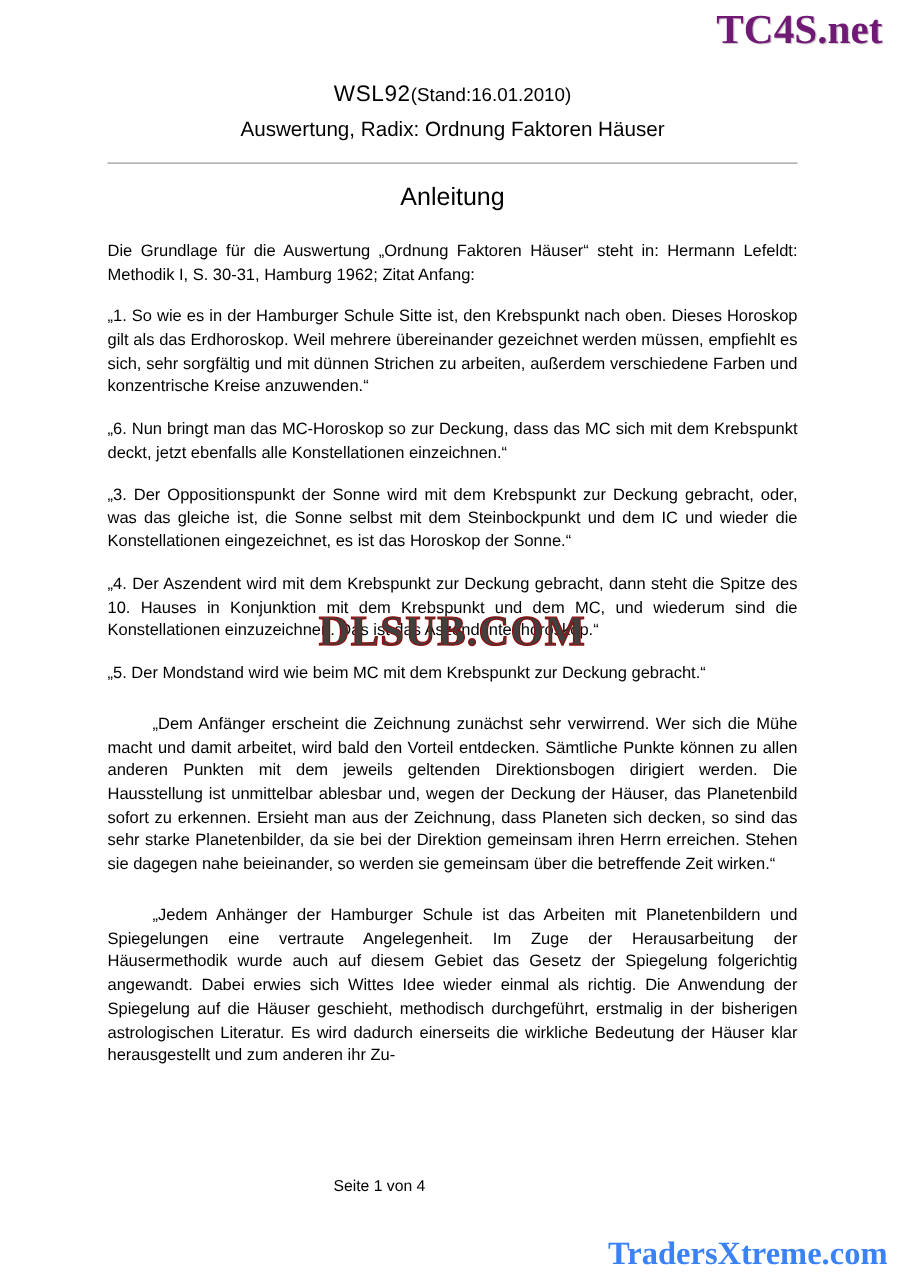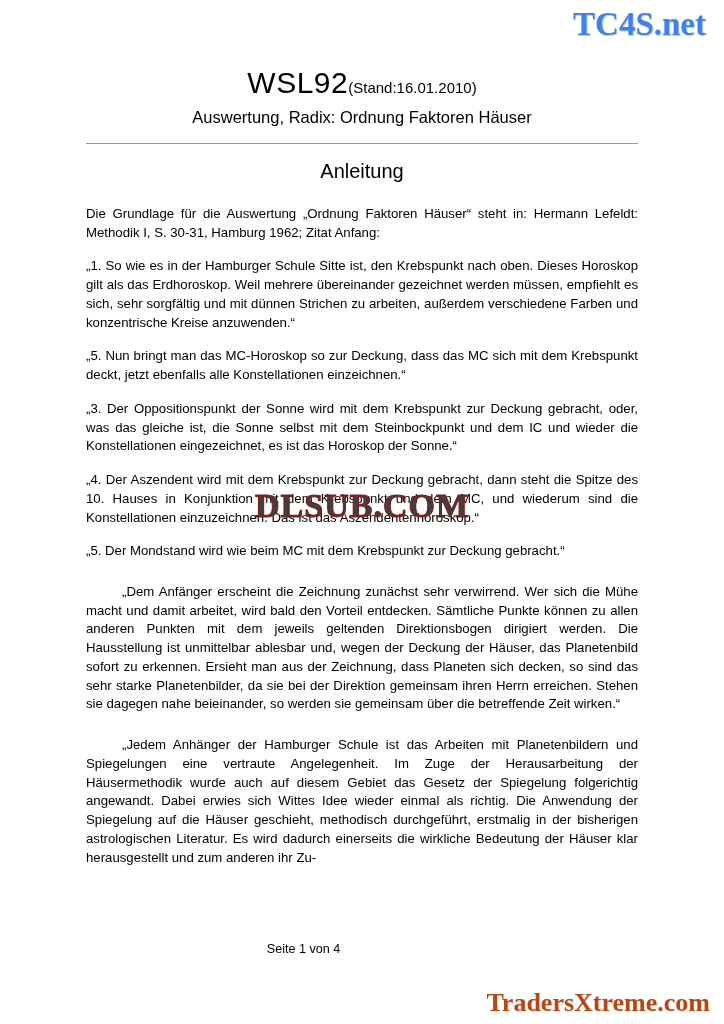--- a/index.html
+++ b/index.html
@@ -24,33 +24,33 @@
   }
 
   
   .wm-top {
     position: absolute;
     right: 18px;
     top: 6px;
     font-family: "Liberation Serif", serif;
     font-size: 33px;
     font-weight: bold;
-    color: #3b82f6;
+    color: #701a75;
     letter-spacing: 0px;
     text-shadow: 1px 1px 0 #cfcfcf;
     white-space: nowrap;
   }
   .wm-bottom {
     position: absolute;
     right: 14px;
     bottom: 6px;
     font-family: "Liberation Serif", serif;
     font-size: 26px;
     font-weight: bold;
-    color: #c2410c;
+    color: #3b82f6;
     white-space: nowrap;
   }
   .wm-center {
     position: absolute;
     left: 50%;
     top: 487px;
     transform: translateX(-50%);
     font-family: "Liberation Serif", serif;
     font-size: 34px;
     font-weight: bold;
@@ -67,21 +67,21 @@
     left: 86px;
     top: 0;
     width: 552px;
   }
   .title-line {
     text-align: center;
     margin-top: 66px;
     line-height: 1.1;
   }
   .title-main {
-    font-size: 30px;
+    font-size: 18px;
     letter-spacing: 0.5px;
   }
   .title-sub-paren {
     font-size: 15px;
     margin-top: 40px;
   }
   .subtitle {
     text-align: center;
     font-size: 16.5px;
     margin-top: 9px;
@@ -147,21 +147,21 @@
 
     <hr class="rule">
 
     <div class="section-heading">Anleitung</div>
 
     <p class="para first">Die Grundlage für die Auswertung „Ordnung Faktoren Häuser“ steht in: Hermann Lefeldt: Methodik I, S. 30-31, Hamburg 1962; Zitat Anfang:</p>
 
 
     <p class="para">„1. So wie es in der Hamburger Schule Sitte ist, den Krebspunkt nach oben. Dieses Horoskop gilt als das Erdhoroskop. Weil mehrere übereinander gezeichnet werden müssen, empfiehlt es sich, sehr sorgfältig und mit dünnen Strichen zu arbeiten, außerdem verschiedene Farben und konzentrische Kreise anzuwenden.“</p>
 
-    <p class="para">„5. Nun bringt man das MC-Horoskop so zur Deckung, dass das MC sich mit dem Krebspunkt deckt, jetzt ebenfalls alle Konstellationen einzeichnen.“</p>
+    <p class="para">„6. Nun bringt man das MC-Horoskop so zur Deckung, dass das MC sich mit dem Krebspunkt deckt, jetzt ebenfalls alle Konstellationen einzeichnen.“</p>
 
     <p class="para">„3. Der Oppositionspunkt der Sonne wird mit dem Krebspunkt zur Deckung gebracht, oder, was das gleiche ist, die Sonne selbst mit dem Steinbockpunkt und dem IC und wieder die Konstellationen eingezeichnet, es ist das Horoskop der Sonne.“</p>
 
     <p class="para">„4. Der Aszendent wird mit dem Krebspunkt zur Deckung gebracht, dann steht die Spitze des 10. Hauses in Konjunktion mit dem Krebspunkt und dem MC, und wiederum sind die Konstellationen einzuzeichnen. Das ist das Aszendentenhoroskop.“</p>
 
     <p class="para">„5. Der Mondstand wird wie beim MC mit dem Krebspunkt zur Deckung gebracht.“</p>
 
 
     <p class="para indent gap-big">„Dem Anfänger erscheint die Zeichnung zunächst sehr verwirrend. Wer sich die Mühe macht und damit arbeitet, wird bald den Vorteil entdecken. Sämtliche Punkte können zu allen anderen Punkten mit dem jeweils geltenden Direktionsbogen dirigiert werden. Die Hausstellung ist unmittelbar ablesbar und, wegen der Deckung der Häuser, das Planetenbild sofort zu erkennen. Ersieht man aus der Zeichnung, dass Planeten sich decken, so sind das sehr starke Planetenbilder, da sie bei der Direktion gemeinsam ihren Herrn erreichen. Stehen sie dagegen nahe beieinander, so werden sie gemeinsam über die betreffende Zeit wirken.“</p>
 

